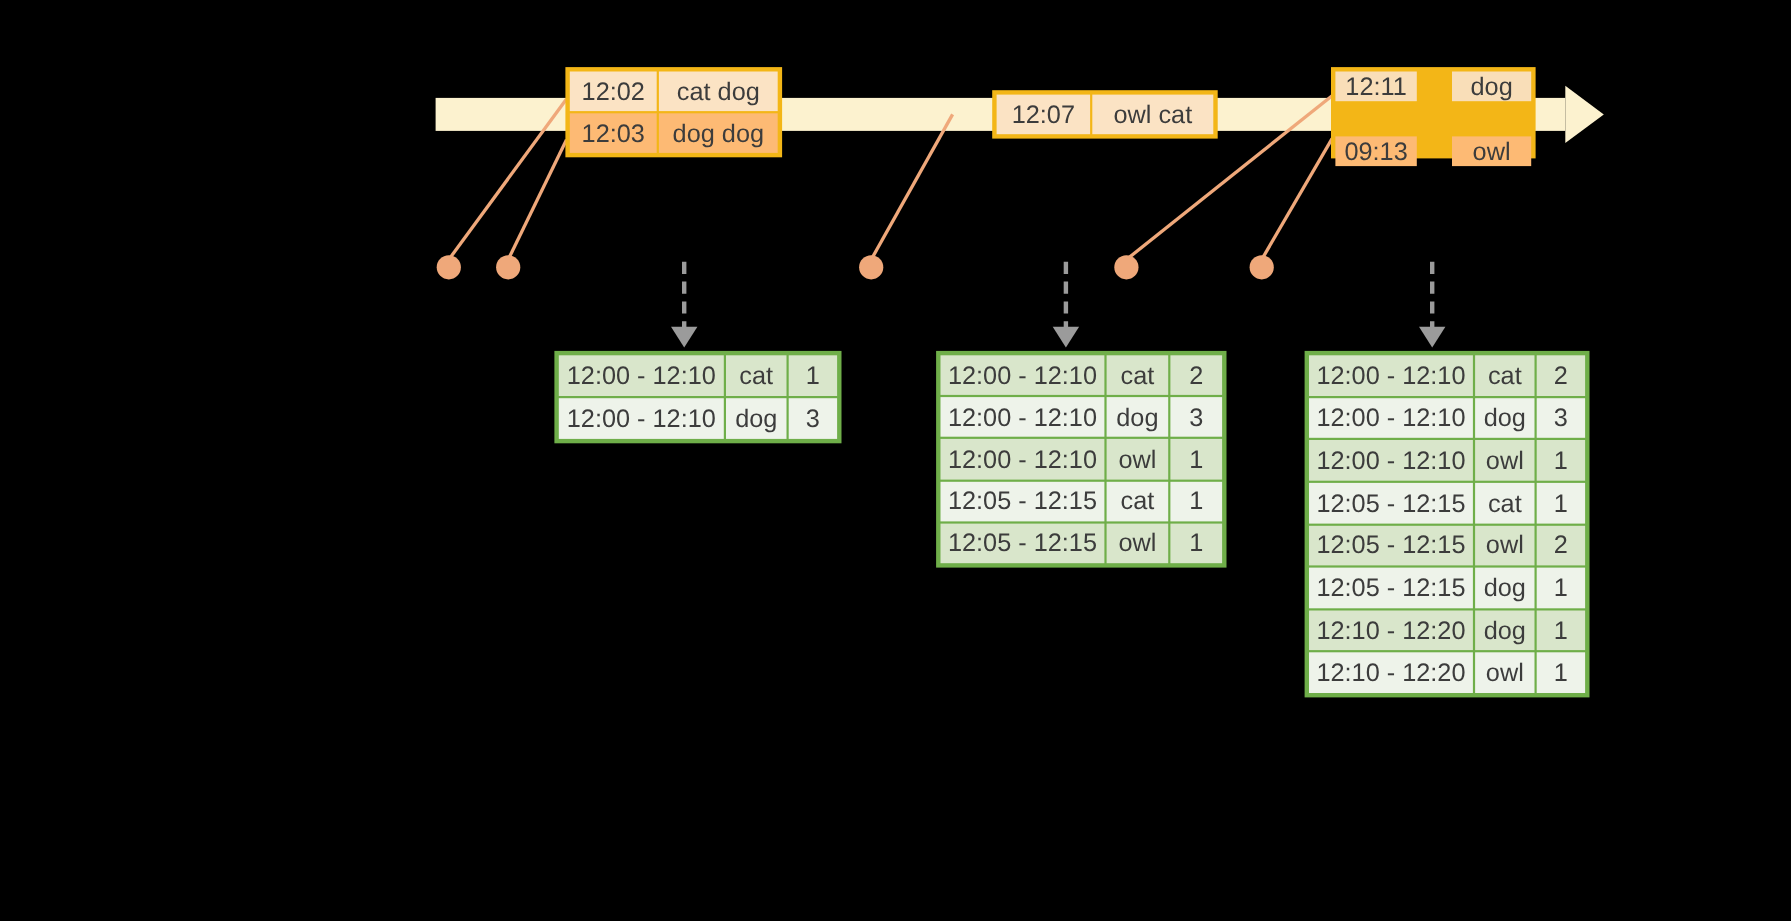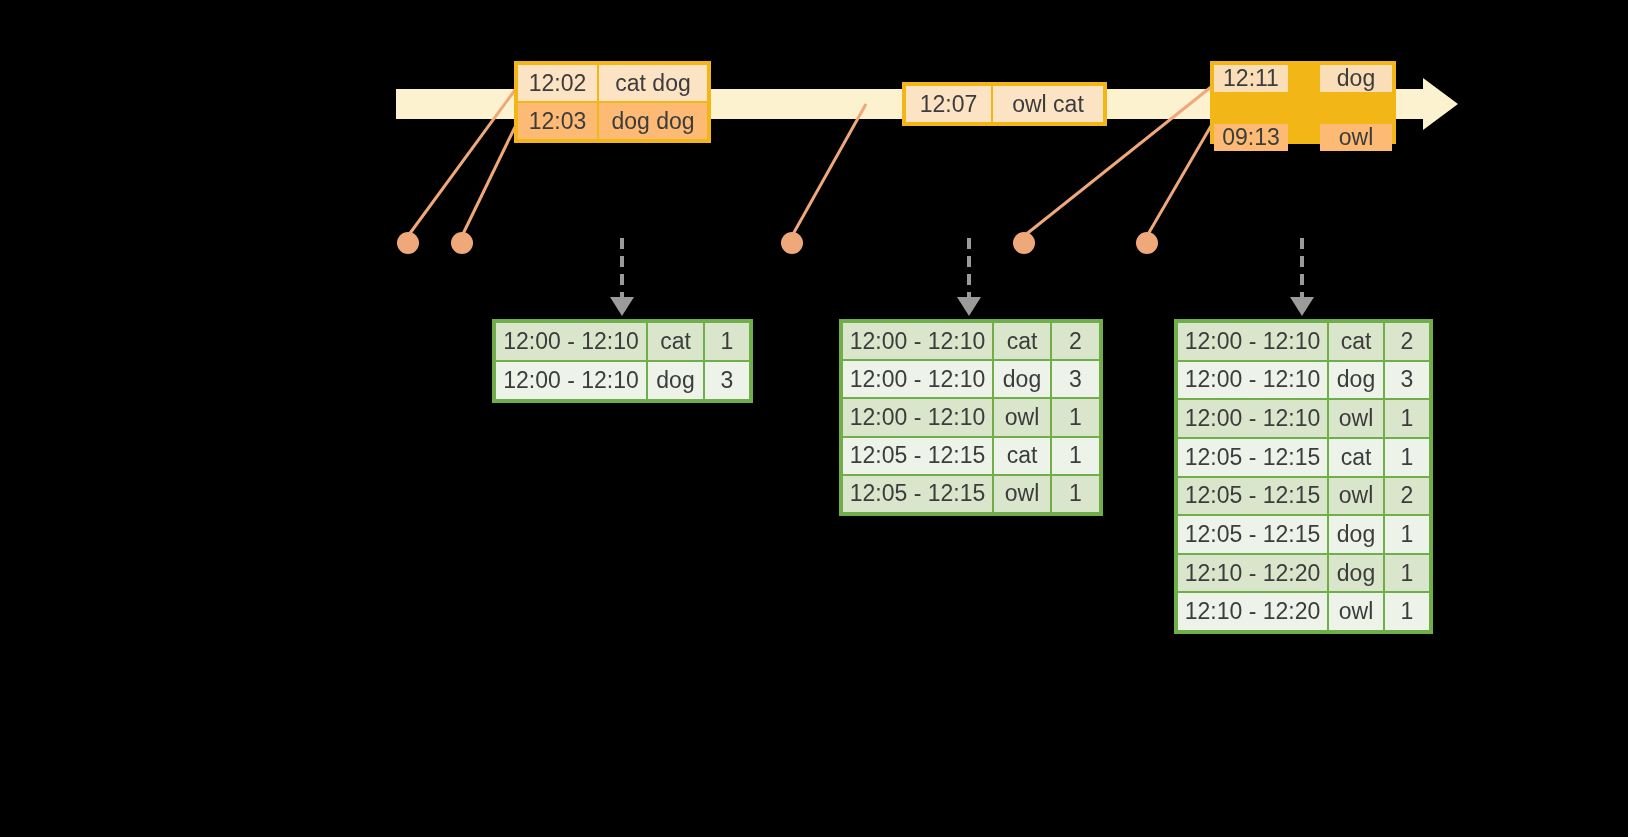--- a/index.html
+++ b/index.html
@@ -14,21 +14,21 @@
     position:absolute; display:grid; box-sizing:border-box;
     background:#F3B617; padding:4px; gap:2px; grid-auto-rows:1fr;
   }
   .e1 { left:514px; top:61px;  width:197px; height:82px; grid-template-columns:79px 1fr; }
   .e2 { left:902px; top:82px;  width:205px; height:44px; grid-template-columns:85px 1fr; }
   .e3 { left:1210px; top:61px; width:186px; height:83px; grid-template-columns:74px 1fr;gap:32px; }
 
   
   .gtable {
     position:absolute; display:grid; box-sizing:border-box;
-    background:#6FAE49; padding:4px; gap:2px; grid-auto-rows:1fr;
+    background:#6FAE49; padding:4px; gap:2px; grid-auto-rows:1fr;margin-left:12px;
   }
   .g1 { left:492px;  top:319px; width:261px; height:84px;  grid-template-columns:150px 55px 1fr; }
   .g2 { left:839px;  top:319px; width:264px; height:197px; grid-template-columns:149px 56px 1fr; }
   .g3 { left:1174px; top:319px; width:259px; height:315px; grid-template-columns:149px 54px 1fr; }
 
   .cell {
     display:flex; align-items:center; justify-content:center;
     font-size:23px; color:#3C3C3C; white-space:nowrap;
   }
   .peach-dark  { background:#FBE3C4; }

